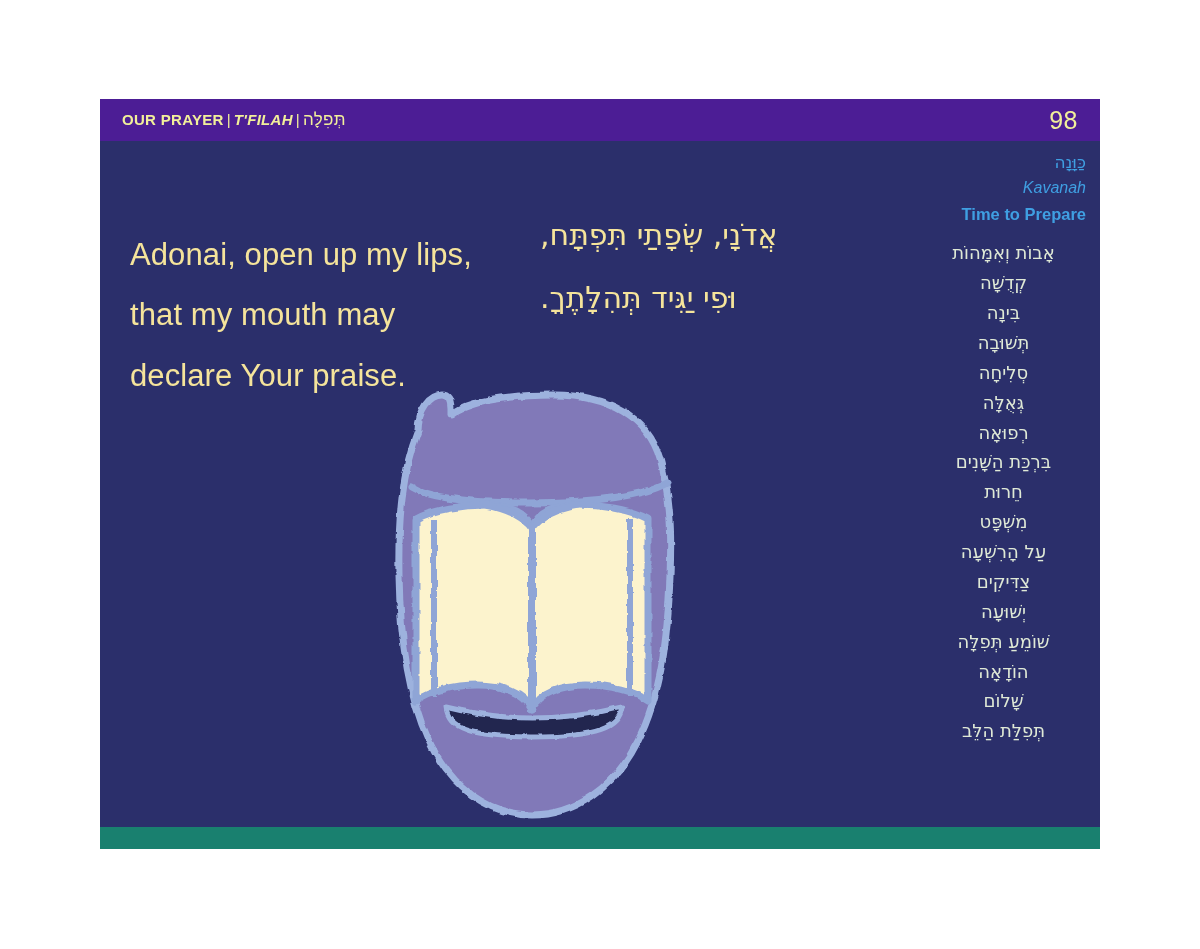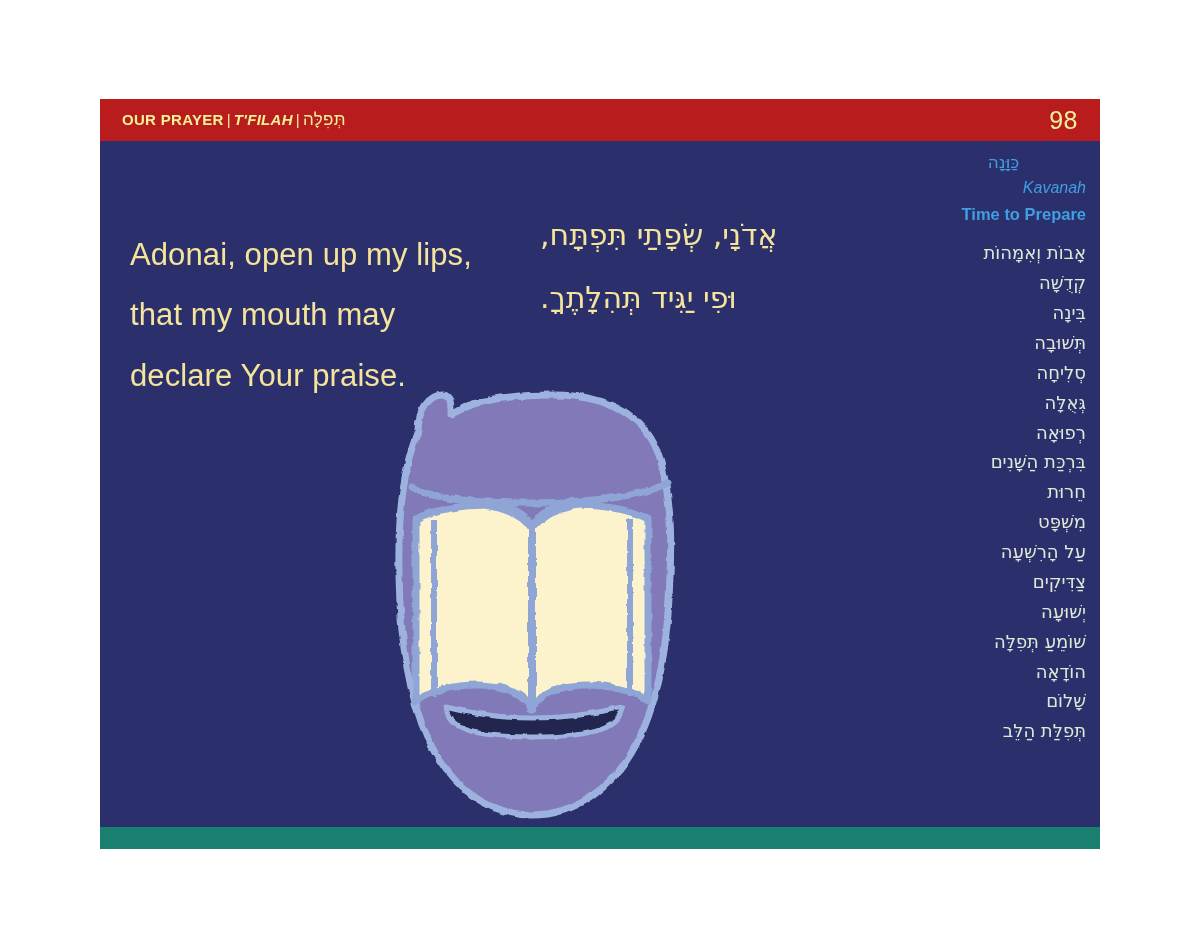--- a/index.html
+++ b/index.html
@@ -24,21 +24,21 @@
     overflow: hidden;
   }
 
   
   #header-bar {
     position: absolute;
     left: 0;
     top: 0;
     width: 100%;
     height: 42px;
-    background: #b91c1c;
+    background: #4c1d95;
     box-sizing: border-box;
   }
   #header-title {
     position: absolute;
     left: 22px;
     top: 50%;
     transform: translateY(-50%);
     white-space: nowrap;
     font-size: 15px;
     letter-spacing: .3px;
@@ -124,21 +124,20 @@
     top: 8px;
     width: 165px;
     text-align: right;
     direction: rtl;
   }
   #kavanah-heb {
     color: #3f9fe2;
     font-size: 17px;
     font-family: "DejaVu Sans", sans-serif;
     line-height: 1.55;
-    text-align: center;
   }
   #kavanah-translit {
     color: #3f9fe2;
     font-size: 16px;
     font-style: italic;
     font-family: "Liberation Sans", sans-serif;
     direction: ltr;
     text-align: right;
     line-height: 1.6;
   }
@@ -147,22 +146,23 @@
     font-size: 16.5px;
     font-weight: bold;
     font-family: "Liberation Sans", sans-serif;
     direction: ltr;
     text-align: right;
     line-height: 1.6;
     margin-bottom: 11px;
   }
   #toc-list {
     list-style: none;
-    margin: 0;
+    margin: 8px;
     padding: 0;
+    text-align: center;
   }
   #toc-list li {
     color: #dfe9d6;
     font-size: 18px;
     font-family: "DejaVu Sans", sans-serif;
     line-height: 1.66;
     white-space: nowrap;
   }
 
   

